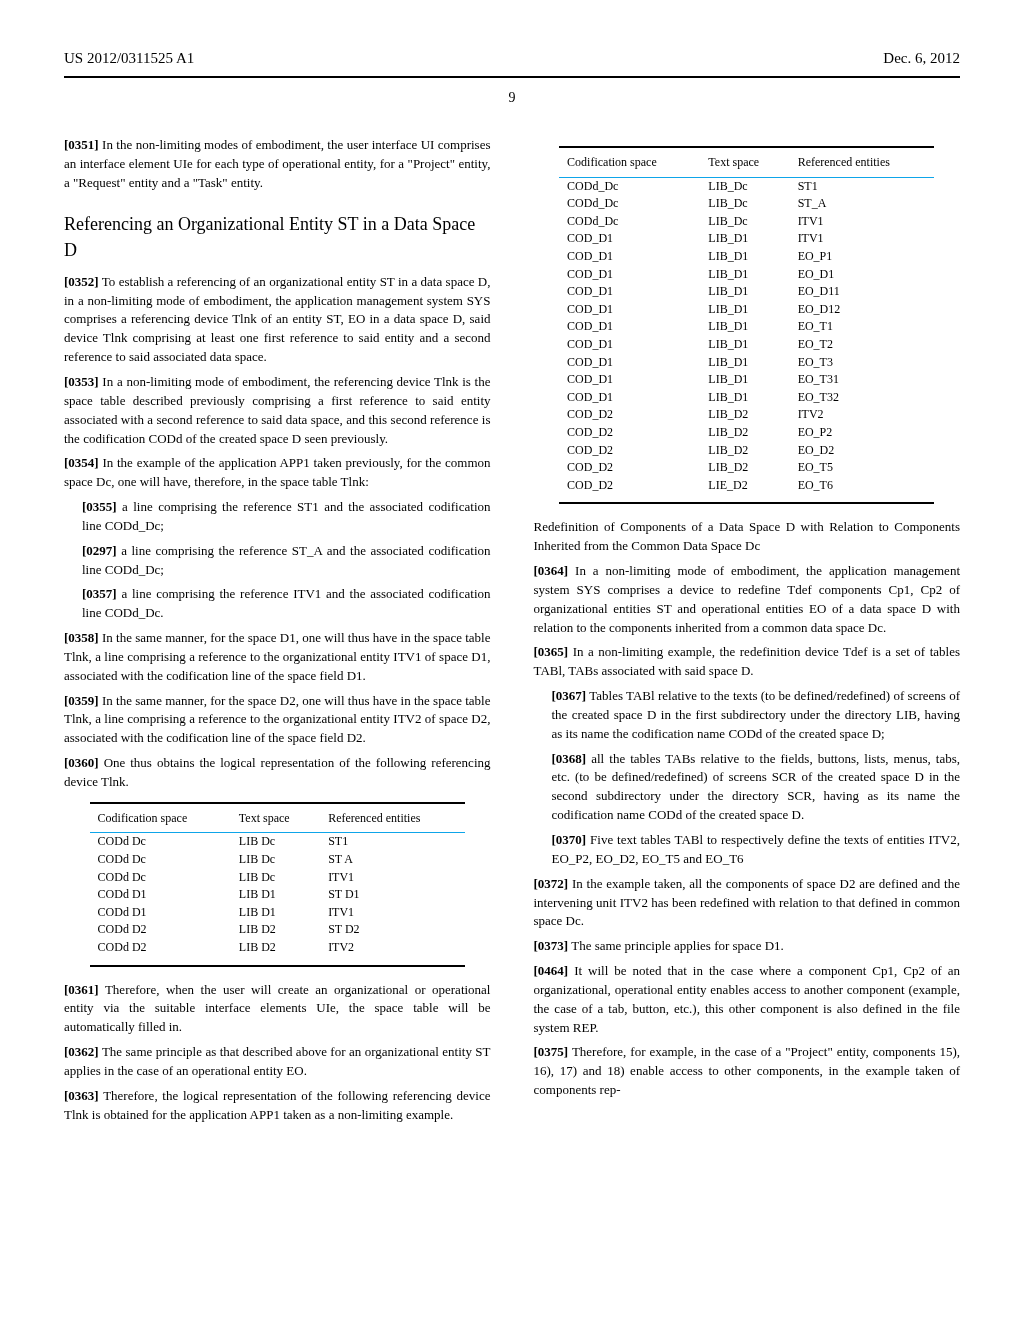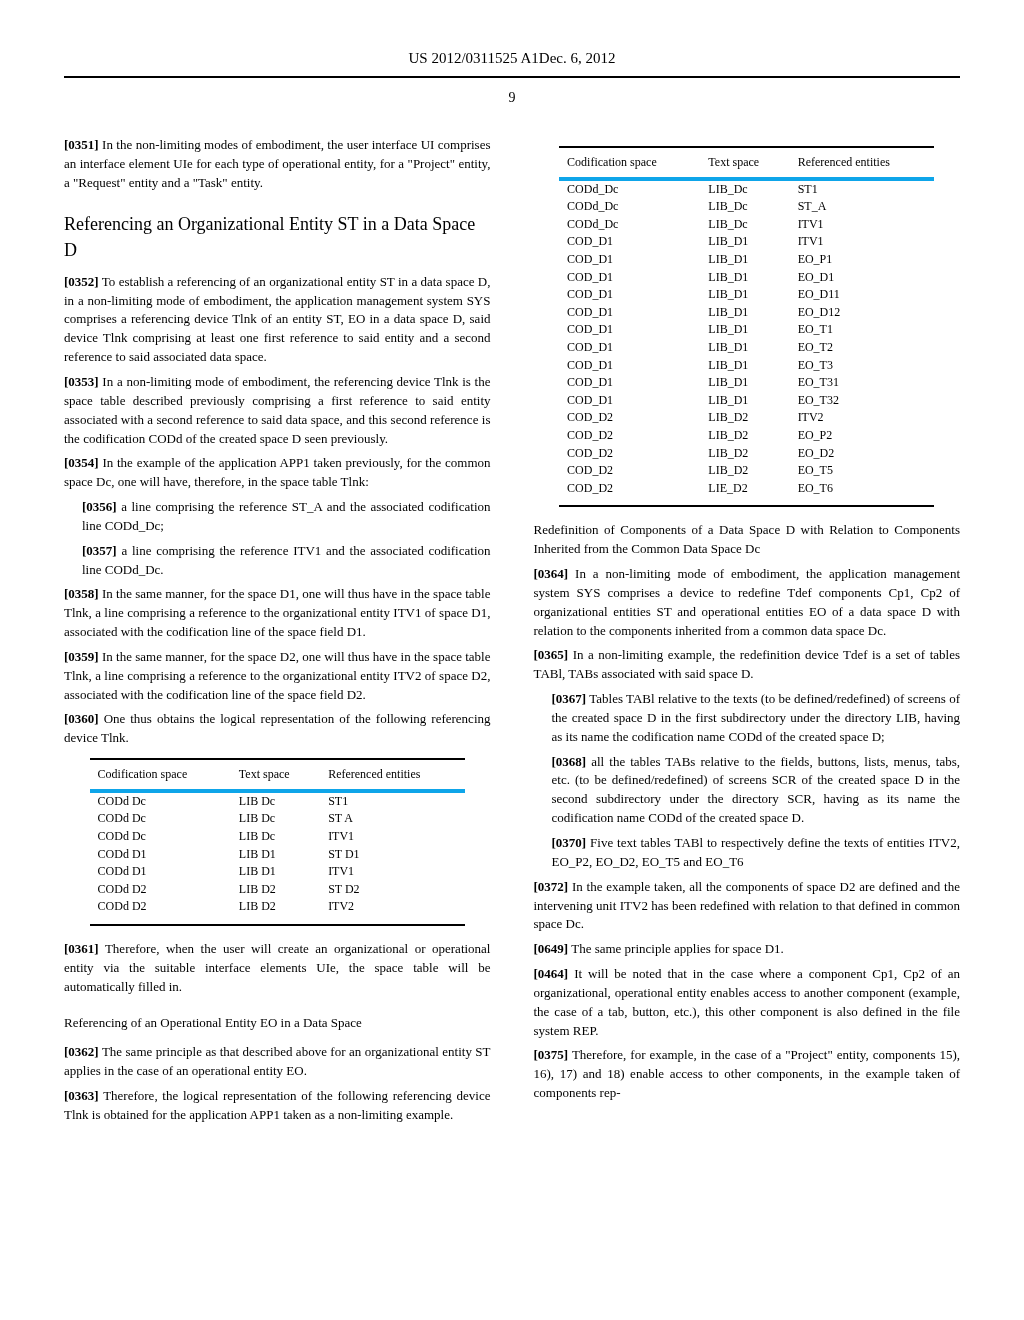--- a/index.html
+++ b/index.html
@@ -9,21 +9,21 @@
       line-height: 1.45;
       color: #000;
       background: #fff;
       width: 1024px;
       height: 1320px;
       padding: 48px 64px;
       position: relative;
     }
     .header {
       display: flex;
-      justify-content: center;
+      justify-content: space-between;
       margin-bottom: 6px;
       font-size: 15px;
     }
     .hr-top { border: none; border-top: 2px solid #000; margin-bottom: 10px; }
     .page-num { text-align: center; font-size: 14px; margin-bottom: 28px; }
     .cols { display: flex; gap: 43px; }
     .col { flex: 1; min-width: 0; }
     .para { margin-bottom: 6px; text-align: justify; }
     .pnum { font-weight: bold; }
     .sect-head { margin: 18px 0 10px 0; font-size: 18px; }
@@ -38,21 +38,21 @@
     table th {
       text-align: left;
       font-weight: normal;
       padding: 4px 8px 6px 8px;
       line-height: 1.3;
     }
     table td {
       padding: 1px 8px;
       line-height: 1.3;
     }
-    .thead-row th { border-bottom: 4px solid #0ea5e9; }
+    .thead-row th { border-bottom: 1px solid #0ea5e9; }
     .table-top { border-top: 2px solid #000; }
     .table-bot td { padding-bottom: 6px; }
     .tbot-line { border-bottom: 2px solid #000; }
   </style>
 </head>
 <body>
 
 <div class="header">
   <span>US 2012/0311525 A1</span>
   <span>Dec. 6, 2012</span>
@@ -65,21 +65,22 @@
   <div class="col">
     <p class="para"><span class="pnum">[0351]</span> In the non-limiting modes of embodiment, the user interface UI comprises an interface element UIe for each type of operational entity, for a "Project" entity, a "Request" entity and a "Task" entity.</p>
 
     <p class="sect-head">Referencing an Organizational Entity ST in a Data Space D</p>
 
     <p class="para"><span class="pnum">[0352]</span> To establish a referencing of an organizational entity ST in a data space D, in a non-limiting mode of embodiment, the application management system SYS comprises a referencing device Tlnk of an entity ST, EO in a data space D, said device Tlnk comprising at least one first reference to said entity and a second reference to said associated data space.</p>
     <p class="para"><span class="pnum">[0353]</span> In a non-limiting mode of embodiment, the referencing device Tlnk is the space table described previously comprising a first reference to said entity associated with a second reference to said data space, and this second reference is the codification CODd of the created space D seen previously.</p>
     <p class="para"><span class="pnum">[0354]</span> In the example of the application APP1 taken previously, for the common space Dc, one will have, therefore, in the space table Tlnk:</p>
 
     <div class="indent-list">
-      <p class="para"><span class="pnum">[0356]</span> a line comprising the reference ST_A and the associated codification line CODd_Dc;</p>
+      <p class="para"><span class="pnum">[0355]</span> a line comprising the reference ST1 and the associated codification line CODd_Dc;</p>
+      <p class="para"><span class="pnum">[0297]</span> a line comprising the reference ST_A and the associated codification line CODd_Dc;</p>
       <p class="para"><span class="pnum">[0357]</span> a line comprising the reference ITV1 and the associated codification line CODd_Dc.</p>
     </div>
 
     <p class="para"><span class="pnum">[0358]</span> In the same manner, for the space D1, one will thus have in the space table Tlnk, a line comprising a reference to the organizational entity ITV1 of space D1, associated with the codification line of the space field D1.</p>
     <p class="para"><span class="pnum">[0359]</span> In the same manner, for the space D2, one will thus have in the space table Tlnk, a line comprising a reference to the organizational entity ITV2 of space D2, associated with the codification line of the space field D2.</p>
     <p class="para"><span class="pnum">[0360]</span> One thus obtains the logical representation of the following referencing device Tlnk.</p>
 
     <table>
       <tbody>
           <tr class="table-top">
@@ -130,21 +131,20 @@
         </tbody>
       <tbody>
           <tr class="tbot-line">
             <td colspan="3" style="padding:0;height:4px;"></td>
           </tr>
     </tbody>
       </table>
 
     <p class="para"><span class="pnum">[0361]</span> Therefore, when the user will create an organizational or operational entity via the suitable interface elements UIe, the space table will be automatically filled in.</p>
 
-    <p class="sect-head-sub">Referencing of an Operational Entity EO in a Data Space</p>
 
     <p class="para"><span class="pnum">[0362]</span> The same principle as that described above for an organizational entity ST applies in the case of an operational entity EO.</p>
     <p class="para"><span class="pnum">[0363]</span> Therefore, the logical representation of the following referencing device Tlnk is obtained for the application APP1 taken as a non-limiting example.</p>
   </div>
 
   <div class="col">
 
     <table>
       <tbody>
           <tr class="table-top">
@@ -263,18 +263,18 @@
       <p class="para"><span class="pnum">[0367]</span> Tables TABl relative to the texts (to be defined/redefined) of screens of the created space D in the first subdirectory under the directory LIB, having as its name the codification name CODd of the created space D;</p>
       <p class="para"><span class="pnum">[0368]</span> all the tables TABs relative to the fields, buttons, lists, menus, tabs, etc. (to be defined/redefined) of screens SCR of the created space D in the second subdirectory under the directory SCR, having as its name the codification name CODd of the created space D.</p>
     </div>
 
 
     <div class="indent-list">
       <p class="para"><span class="pnum">[0370]</span> Five text tables TABl to respectively define the texts of entities ITV2, EO_P2, EO_D2, EO_T5 and EO_T6</p>
     </div>
 
     <p class="para"><span class="pnum">[0372]</span> In the example taken, all the components of space D2 are defined and the intervening unit ITV2 has been redefined with relation to that defined in common space Dc.</p>
-    <p class="para"><span class="pnum">[0649]</span> The same principle applies for space D1.</p>
+    <p class="para"><span class="pnum">[0373]</span> The same principle applies for space D1.</p>
     <p class="para"><span class="pnum">[0464]</span> It will be noted that in the case where a component Cp1, Cp2 of an organizational, operational entity enables access to another component (example, the case of a tab, button, etc.), this other component is also defined in the file system REP.</p>
     <p class="para"><span class="pnum">[0375]</span> Therefore, for example, in the case of a "Project" entity, components 15), 16), 17) and 18) enable access to other components, in the example taken of components rep-</p>
   </div>
 
 </div>
 
 </body></html>

